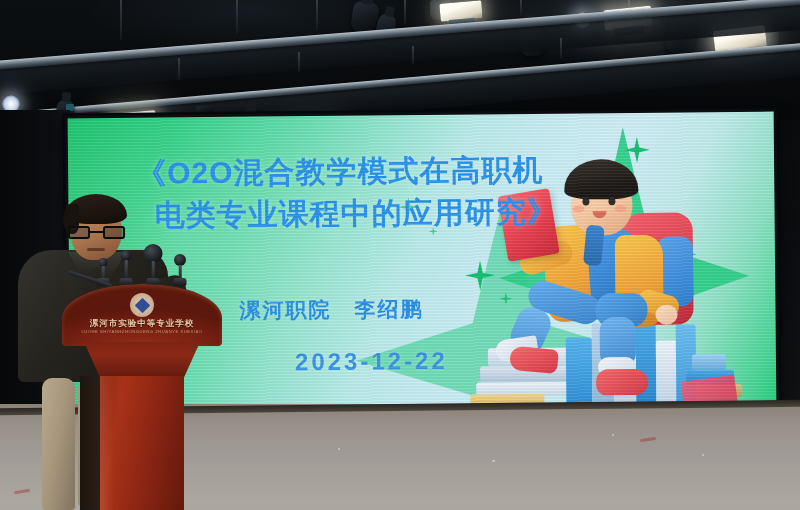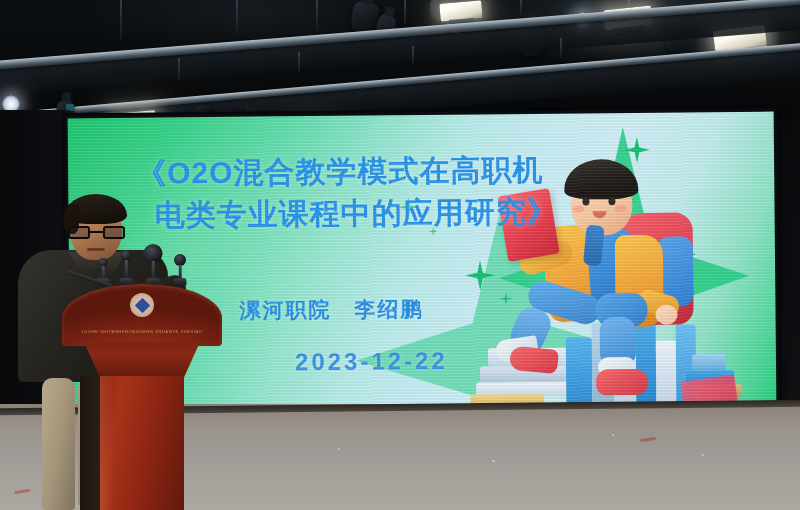--- a/index.html
+++ b/index.html
@@ -619,20 +619,21 @@
       <div class="cap" style="top:0; width:12px; height:12px;"></div>
       <div class="stem" style="top:11px; height:17px;"></div>
       <div class="base" style="bottom:0;"></div>
     </div>
     <div class="boom" style="left:6px; top:-14px; width:46px; height:4px; transform:rotate(18deg);"></div>
 
     <div class="podium-top">
       <div class="podium-emblem">
         <div class="dia"></div>
       </div>
+      <div class="podium-cn">漯河市实验中等专业学校</div>
       <div class="podium-en">LUOHE SHIYANHZHONGDENG ZHUANYE XUEXIAO</div>
     </div>
     <div class="podium-neck"></div>
     <div class="podium-shadow-leg"></div>
     <div class="podium-body"></div>
   </div>
 
 </div>
 
 </body></html>

